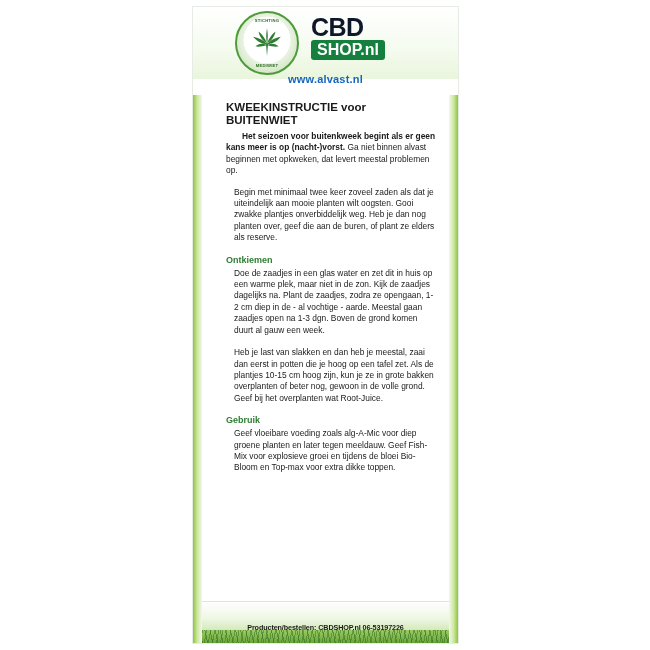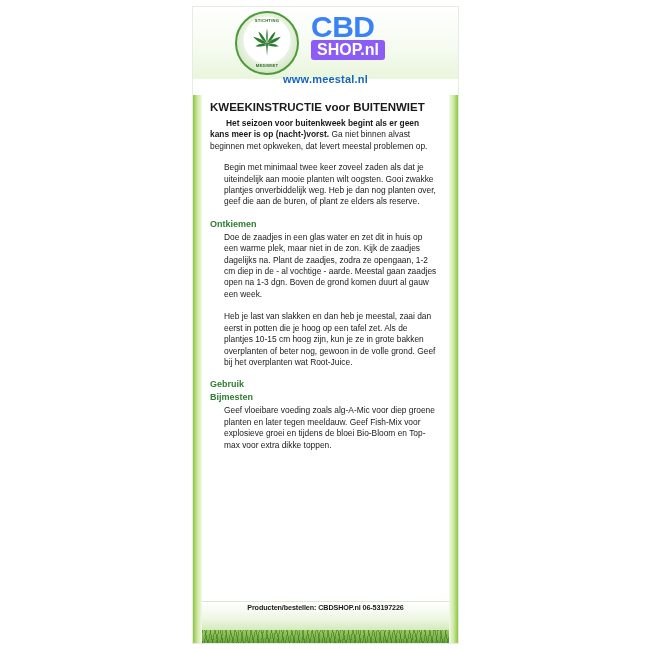--- a/index.html
+++ b/index.html
@@ -82,28 +82,28 @@
   .logo-right {
     position: absolute;
     left: 118px;
     top: 8px;
     width: 120px;
     height: 50px;
   }
   .cbd-text {
     font-family: "Liberation Sans", sans-serif;
     font-weight: bold;
-    font-size: 30px;
-    color: #3b82f6;
+    font-size: 25px;
+    color: #0f172a;
     letter-spacing: -0.5px;
     line-height: 24px;
   }
   .shop-badge {
     display: inline-block;
-    background: #8b5cf6;
+    background: #15803d;
     color: #ffffff;
     font-weight: bold;
     font-size: 16px;
     padding: 1px 6px 2px 6px;
     border-radius: 3px;
     line-height: 17px;
     margin-top: 1px;
   }
   .site-url {
     position: absolute;
@@ -115,21 +115,21 @@
     font-size: 11px;
     letter-spacing: 0.2px;
   }
 
   .content {
     position: absolute;
     left: 9px;
     right: 9px;
     top: 88px;
     bottom: 42px;
-    padding: 4px 12px 0 8px;
+    padding: 4px 12px 0 24px;
     box-sizing: border-box;
   }
   h1.title {
     font-size: 11.5px;
     font-weight: bold;
     color: #1a1a1a;
     margin: 2px 0 4px 0;
     line-height: 13px;
   }
   h1.title .sub { font-weight: bold; }
@@ -143,32 +143,32 @@
   h2.sect {
     font-size: 9px;
     font-weight: bold;
     color: #2e7d32;
     margin: 0 0 3px 0;
   }
   p.body {
     font-size: 8.4px;
     line-height: 11.4px;
     color: #1a1a1a;
-    margin: 0 0 11px 14px;
+    margin: 0 0 11px 8px;
   }
   .footer {
     position: absolute;
     left: 9px;
     right: 9px;
     bottom: 0;
     height: 42px;
     background: linear-gradient(to bottom, #ffffff 0%, #eef7e4 40%, #b9d98f 100%);
     border-top: 1px solid #d8ead0;
     box-sizing: border-box;
-    padding-top: 1px;
+    padding-top: 21px;
   }
   .footer .line {
     font-size: 7.2px;
     font-weight: bold;
     color: #1a1a1a;
     text-align: center;
     line-height: 10px;
     letter-spacing: -0.1px;
   }
   .footer .grass {
@@ -211,21 +211,21 @@
             </g>
           </svg>
         </span>
       </div>
 
       <div class="logo-right">
         <div class="cbd-text">CBD</div>
         <span class="shop-badge">SHOP.nl</span>
       </div>
 
-      <div class="site-url">www.meestal.nl</div>
+      <div class="site-url">www.alvast.nl</div>
     </div>
 
     <div class="content">
       <h1 class="title">
         <span>KWEEKINSTRUCTIE</span>
         <span class="sub">voor BUITENWIET</span>
       </h1>
 
       <p class="intro">
         <b>Het seizoen voor buitenkweek begint als er geen kans meer is op (nacht-)vorst.</b>
@@ -234,21 +234,20 @@
 
       <p class="body">Begin met minimaal twee keer zoveel zaden als dat je uiteindelijk aan mooie planten wilt oogsten. Gooi zwakke plantjes onverbiddelijk weg. Heb je dan nog planten over, geef die aan de buren, of plant ze elders als reserve.</p>
 
       <h2 class="sect">Ontkiemen</h2>
       <p class="body">Doe de zaadjes in een glas water en zet dit in huis op een warme plek, maar niet in de zon. Kijk de zaadjes dagelijks na. Plant de zaadjes, zodra ze opengaan, 1-2 cm diep in de - al vochtige - aarde. Meestal gaan zaadjes open na 1-3 dgn. Boven de grond komen duurt al gauw een week.</p>
 
       <p class="body">Heb je last van slakken en dan heb je meestal, zaai dan eerst in potten die je hoog op een tafel zet. Als de plantjes 10-15 cm hoog zijn, kun je ze in grote bakken overplanten of beter nog, gewoon in de volle grond. Geef bij het overplanten wat Root-Juice.</p>
 
       <h2 class="sect">Gebruik</h2>
 
-      <h2 class="sect">Bijmesten</h2>
       <p class="body">Geef vloeibare voeding zoals alg-A-Mic voor diep groene planten en later tegen meeldauw. Geef Fish-Mix voor explosieve groei en tijdens de bloei Bio-Bloom en Top-max voor extra dikke toppen.</p>
     </div>
 
     <div class="footer">
       <div class="line">Producten/bestellen: CBDSHOP.nl   06-53197226</div>
       <div class="grass"></div>
     </div>
 
   </div>
 </div>

